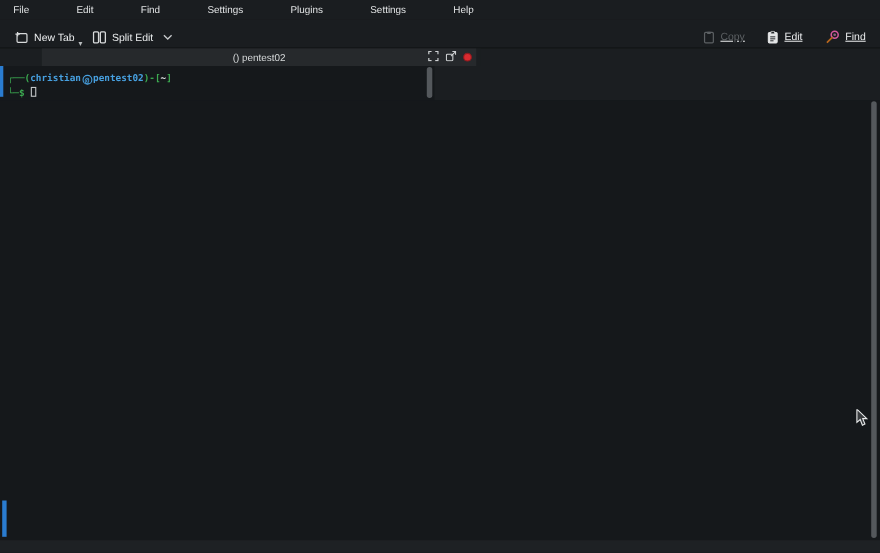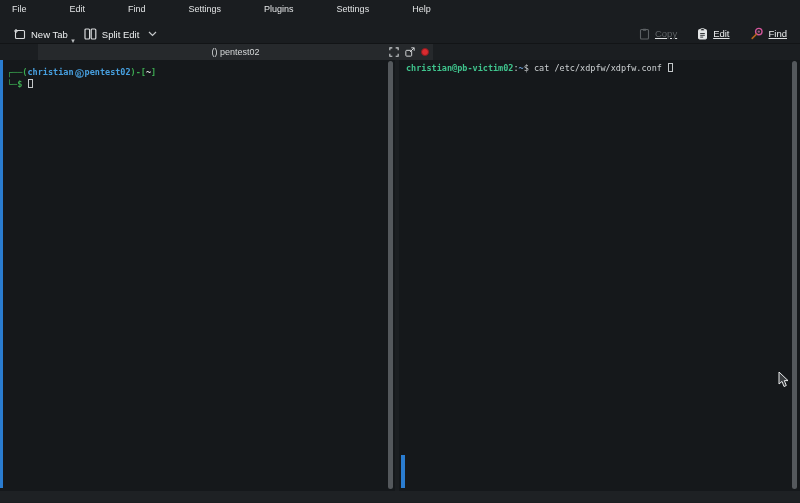--- a/index.html
+++ b/index.html
@@ -55,21 +55,21 @@
   .header-icons {
     position:absolute; right:4px; top:0; bottom:0;
     display:flex; align-items:center; gap:6px;
   }
   .hdr-dot {
     width:8px; height:8px; border-radius:50%;
     background:#d92b30; border:1px solid #8e1b1f;
   }
 
   
-  .term-row { display:flex; height:431px; }
+  .term-row { display:flex; height:431px;flex-direction:column; }
   .terminal {
     background:#15181b; position:relative; overflow:hidden;
     font-family:"DejaVu Sans Mono", monospace; font-size:8.5px;
     line-height:11.5px;
   }
   .terminal.left { width:395px; padding:7px 10px 0 7px; }
   .terminal.right { flex:1; padding:3px 10px 0 7px; }
   .term-gap { width:4px; background:#1b1e21; }
 
   .term-line { white-space:pre; }
@@ -206,23 +206,20 @@
     <div class="blue-bar full"></div>
     <div>
         <div class="term-line"><span class="seg seg-green">┌──(</span><span class="seg seg-blue">christian</span><span class="seg seg-blue circled">@</span><span class="seg seg-blue">pentest02</span><span class="seg seg-green">)-[</span><span class="seg seg-white">~</span><span class="seg seg-green">]</span></div>
         <div class="term-line"><span class="seg seg-green">└─$ </span><span class="cursor"></span></div>
       </div>
     <div class="scroll-thumb left-pane"></div>
   </div>
   <div class="term-gap"></div>
   <div class="terminal right">
     <div class="blue-bar partial"></div>
-    <div>
-        <div class="term-line"><span class="seg seg-green2">christian@pb-victim02</span><span class="seg seg-fg">:</span><span class="seg seg-blue2">~</span><span class="seg seg-fg">$ </span><span class="seg seg-fg">cat /etc/xdpfw/xdpfw.conf </span><span class="cursor"></span></div>
-      </div>
     <div class="scroll-thumb right-pane"></div>
   </div>
 </div>
 
 <div class="bottom-strip"></div>
 
 <div class="mouse-cursor">
   <svg width="12" height="16" viewBox="0 0 12 16">
     <polygon points="1,0 1,12 4,9.4 6,14.5 8.3,13.5 6.3,8.6 10,8.6" fill="#3a3d40" stroke="#e8eaeb" stroke-width="1"></polygon>
   </svg>

